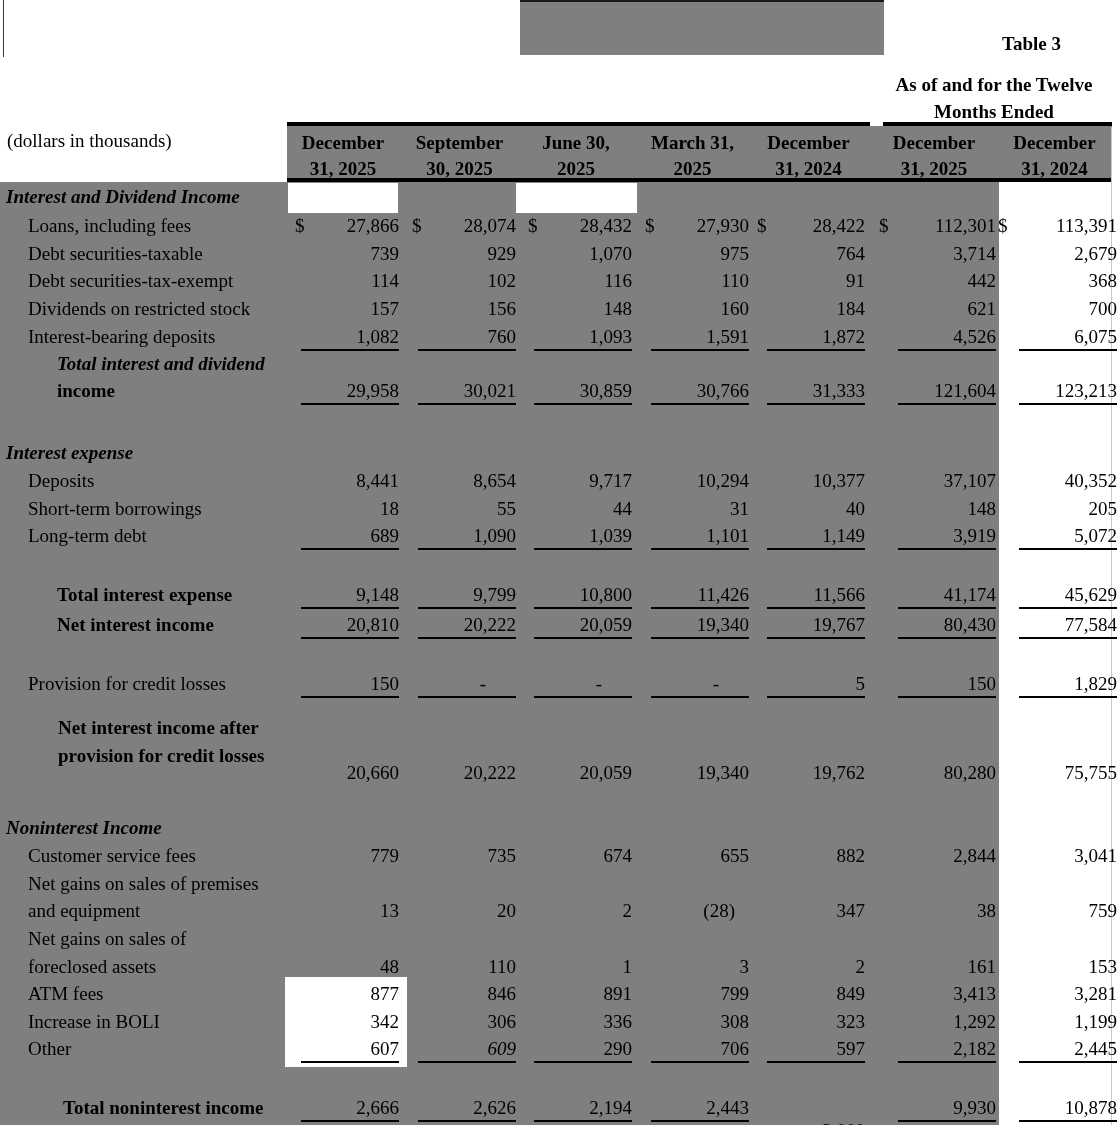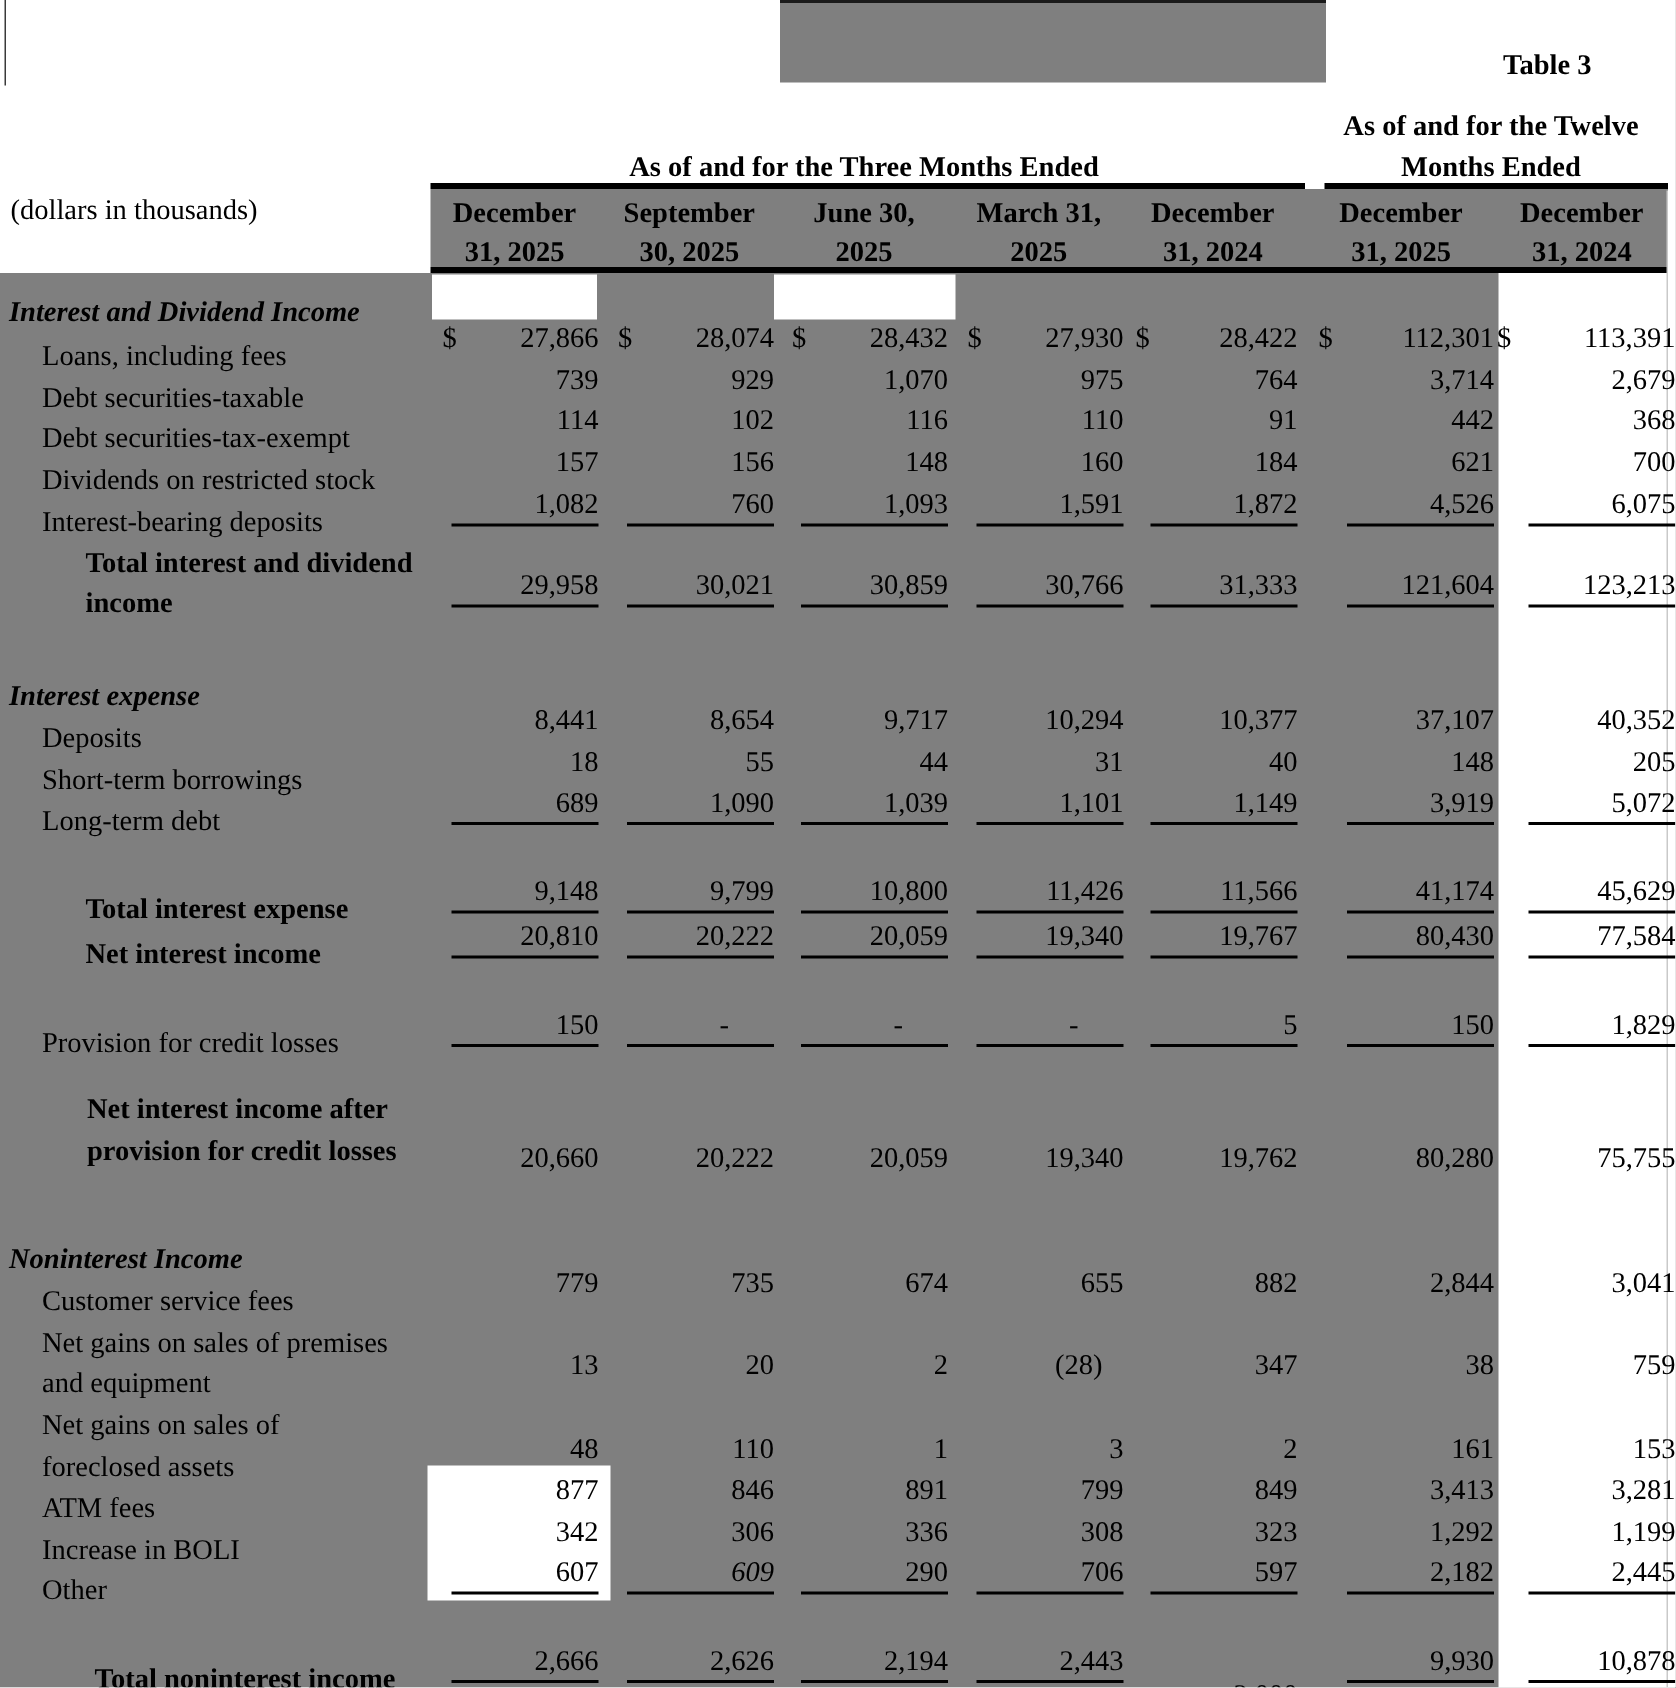--- a/index.html
+++ b/index.html
@@ -5,21 +5,21 @@
   html,body{margin:0;padding:0;background:#fff;}
   .page{position:relative;width:1117px;height:1125px;background:#ffffff;overflow:hidden;
         font-family:"Liberation Serif","DejaVu Serif",serif;font-size:19px;color:#000;}
   .abs{position:absolute;}
   .gray{background:#7f7f7f;}
   .rule{position:absolute;background:#000;height:4px;}
   .b{font-weight:700;}
   .center{text-align:center;}
   
   .trow{position:absolute;left:0;width:1117px;height:28px;}
-  .rlabel{position:absolute;top:12px;white-space:nowrap;line-height:22px;}
+  .rlabel{position:absolute;top:0;white-space:nowrap;line-height:22px;}
   .section > .rlabel{font-weight:700;font-style:italic;}
   .boldrow > .rlabel{font-weight:700;}
   .vcell{position:absolute;top:0;text-align:right;line-height:22px;}
   .vinner{display:inline-block;min-width:98px;text-align:right;}
   .ul .vinner{border-bottom:2px solid #000;padding-bottom:1px;}
   .dollar{position:absolute;top:0;line-height:22px;}
   .dash{padding-right:30px;}
   .paren{padding-right:14px;}
   
   .hcell{position:absolute;top:130px;font-weight:700;text-align:center;line-height:26px;}
@@ -30,21 +30,20 @@
 <body>
 
 <div class="page">
 
   <div class="abs edge-tick" style="left:3px;top:0;width:1px;height:57px;"></div>
   <div class="abs gray" style="left:520px;top:0;width:364px;height:53px;border-top:2px solid #1a1a1a;"></div>
 
   <div class="abs b" style="left:1002px;top:33px;white-space:nowrap;">Table 3</div>
   <div class="abs" style="left:7px;top:130px;white-space:nowrap;">(dollars in thousands)</div>
 
-  <div class="abs b center" style="left:287px;top:101px;width:578px;">As of and for the Three Months Ended</div>
   <div class="abs b center" style="left:874px;top:74px;width:240px;">As of and for the Twelve</div>
   <div class="abs b center" style="left:874px;top:101px;width:240px;">Months Ended</div>
 
   <div class="rule" style="left:287px;top:122px;width:583px;"></div>
   <div class="rule" style="left:883px;top:122px;width:229px;"></div>
 
   <div class="abs gray" style="left:287px;top:126px;width:825px;height:52px;"></div>
   <div id="hcells">
       <div class="hcell" style="left: 287px; width: 112px;">
         <div>December</div>
@@ -133,21 +132,21 @@
       <div class="trow ul" style="top: 326px;">
         <div class="rlabel" style="left: 28px;">Interest-bearing deposits</div>
         <div class="vcell" style="left: 287px; width: 112px; top: 0px; padding-right: 4px;"><span class="vinner"><span class="">1,082</span></span></div>
         <div class="vcell" style="left: 399px; width: 117px; top: 0px; padding-right: 5px;"><span class="vinner"><span class="">760</span></span></div>
         <div class="vcell" style="left: 516px; width: 116px; top: 0px; padding-right: 5px;"><span class="vinner"><span class="">1,093</span></span></div>
         <div class="vcell" style="left: 632px; width: 117px; top: 0px; padding-right: 6px;"><span class="vinner"><span class="">1,591</span></span></div>
         <div class="vcell" style="left: 749px; width: 116px; top: 0px; padding-right: 6px;"><span class="vinner"><span class="">1,872</span></span></div>
         <div class="vcell" style="left: 865px; width: 131px; top: 0px; padding-right: 4px;"><span class="vinner"><span class="">4,526</span></span></div>
         <div class="vcell" style="left: 996px; width: 121px; top: 0px; padding-right: 11px;"><span class="vinner"><span class="">6,075</span></span></div>
       </div>
-      <div class="trow boldrow" style="top: 353px;">
+      <div class="trow boldrow" style="top: 353px; font-style: italic;">
         <div class="rlabel" style="left: 57px;">Total interest and dividend</div>
       </div>
       <div class="trow boldrow ul" style="top: 380px;">
         <div class="rlabel" style="left: 57px;">income</div>
         <div class="vcell" style="left: 287px; width: 112px; top: 0px; padding-right: 4px;"><span class="vinner"><span class="">29,958</span></span></div>
         <div class="vcell" style="left: 399px; width: 117px; top: 0px; padding-right: 5px;"><span class="vinner"><span class="">30,021</span></span></div>
         <div class="vcell" style="left: 516px; width: 116px; top: 0px; padding-right: 5px;"><span class="vinner"><span class="">30,859</span></span></div>
         <div class="vcell" style="left: 632px; width: 117px; top: 0px; padding-right: 6px;"><span class="vinner"><span class="">30,766</span></span></div>
         <div class="vcell" style="left: 749px; width: 116px; top: 0px; padding-right: 6px;"><span class="vinner"><span class="">31,333</span></span></div>
         <div class="vcell" style="left: 865px; width: 131px; top: 0px; padding-right: 4px;"><span class="vinner"><span class="">121,604</span></span></div>

